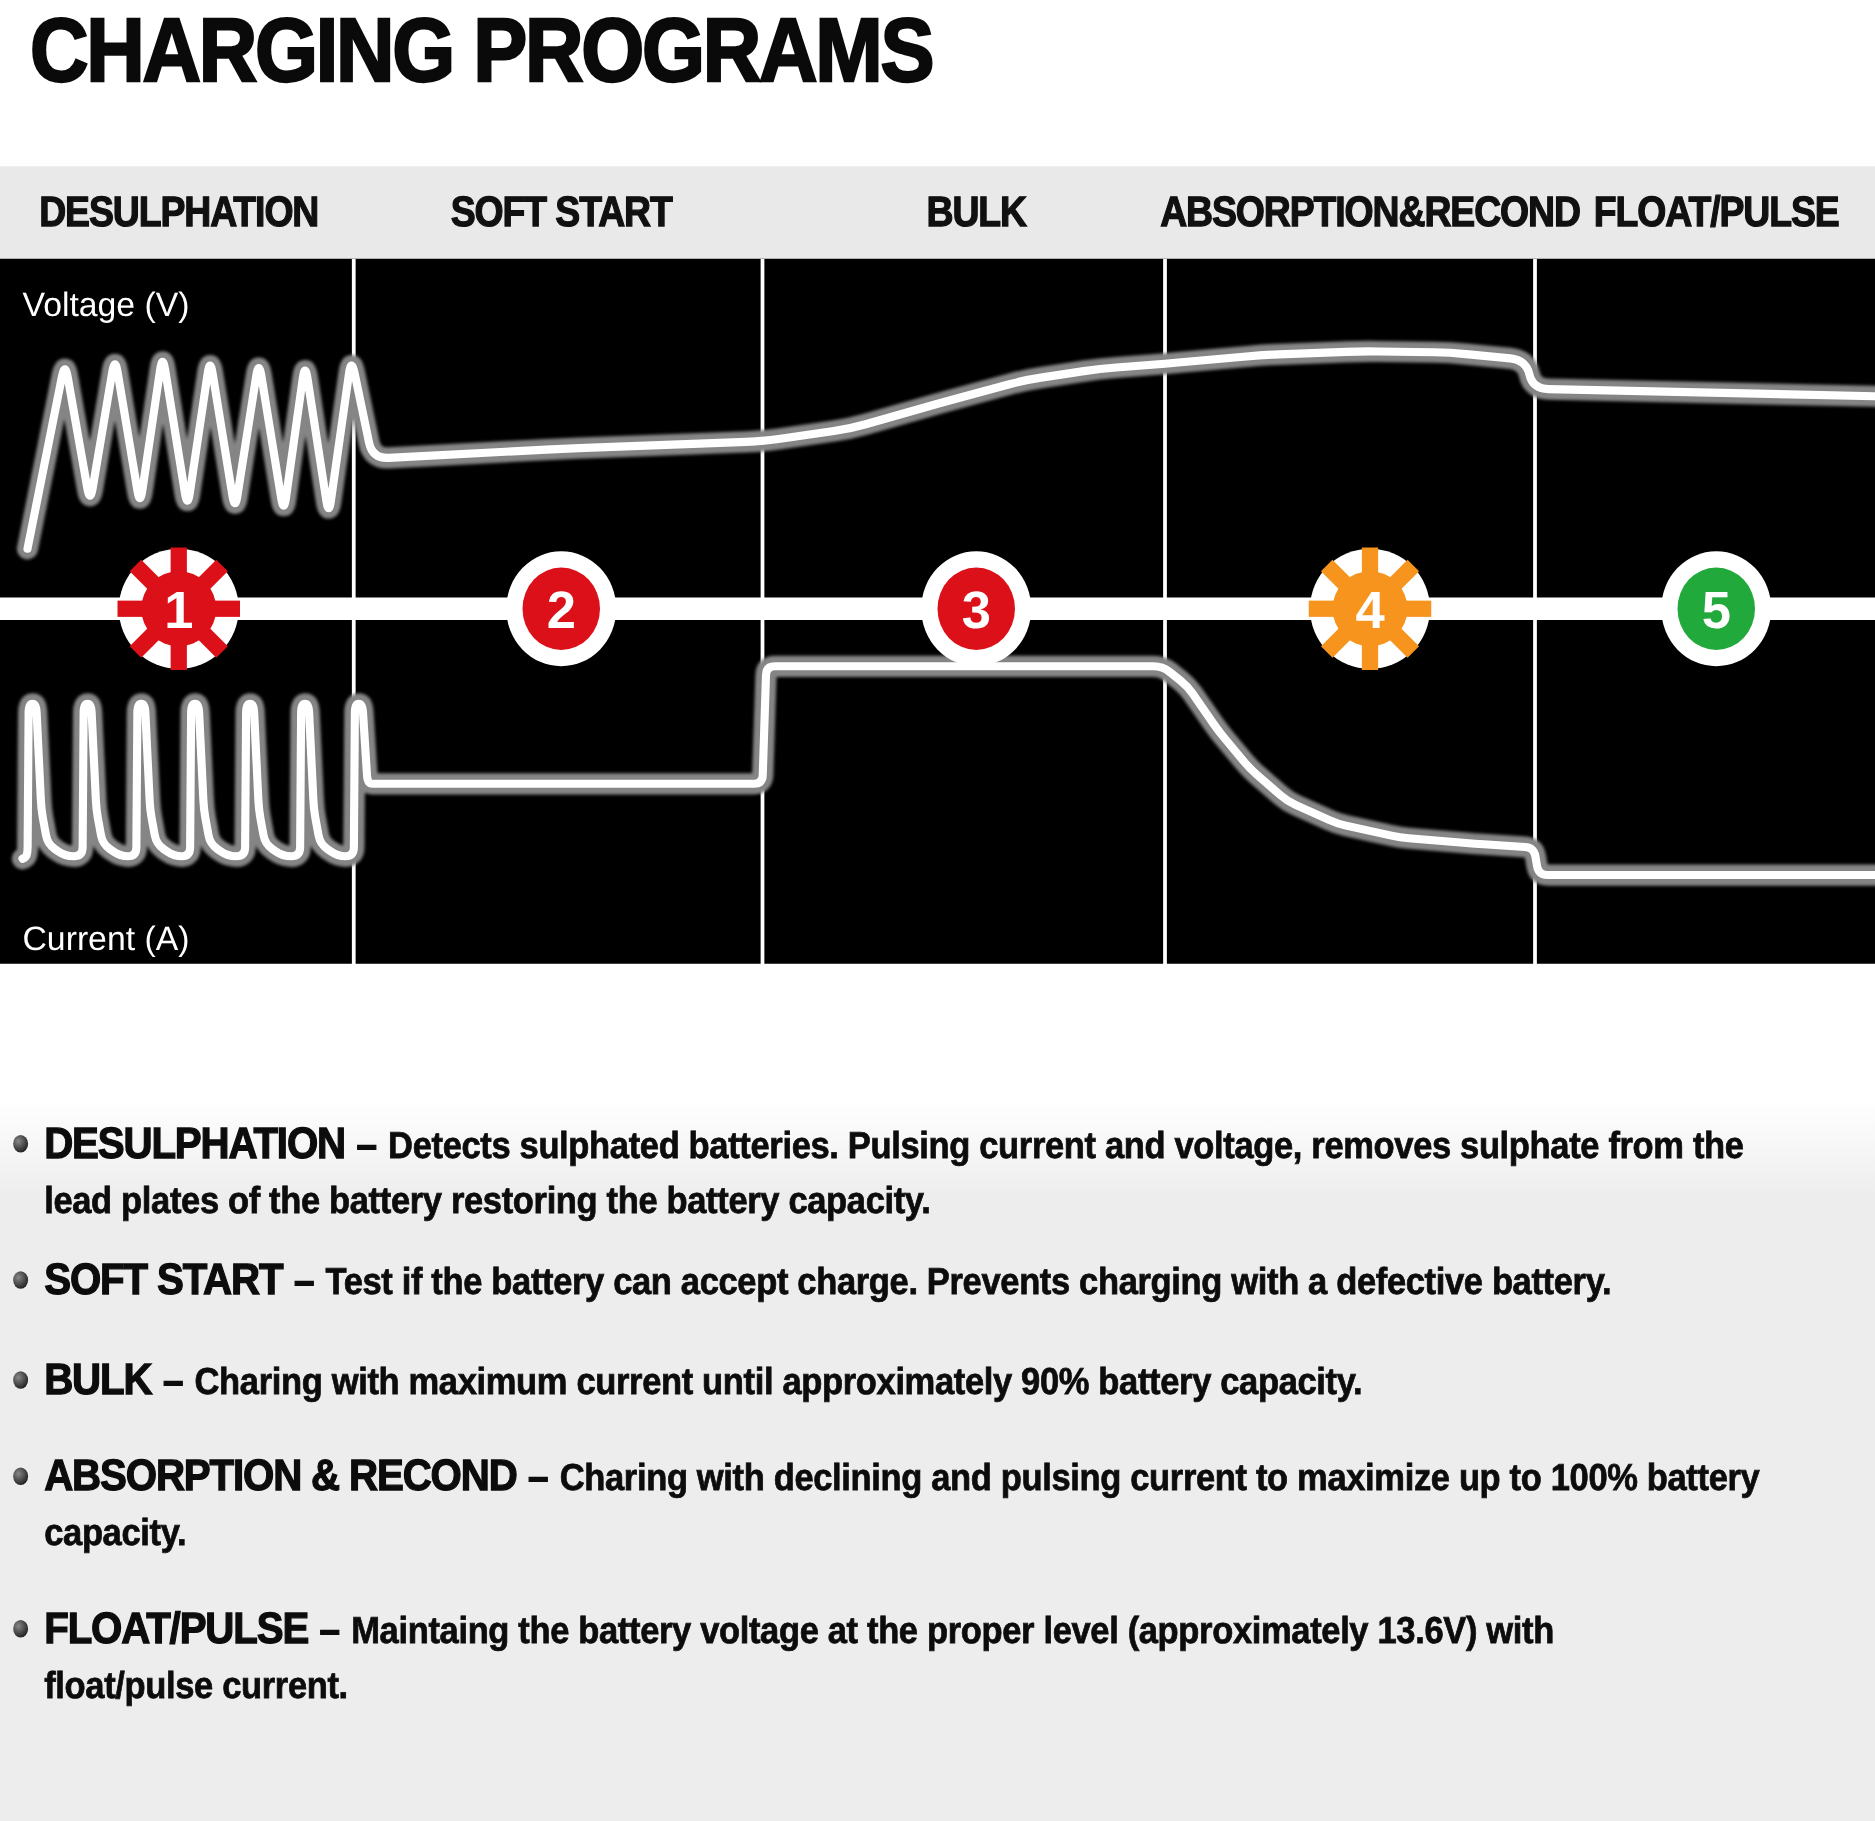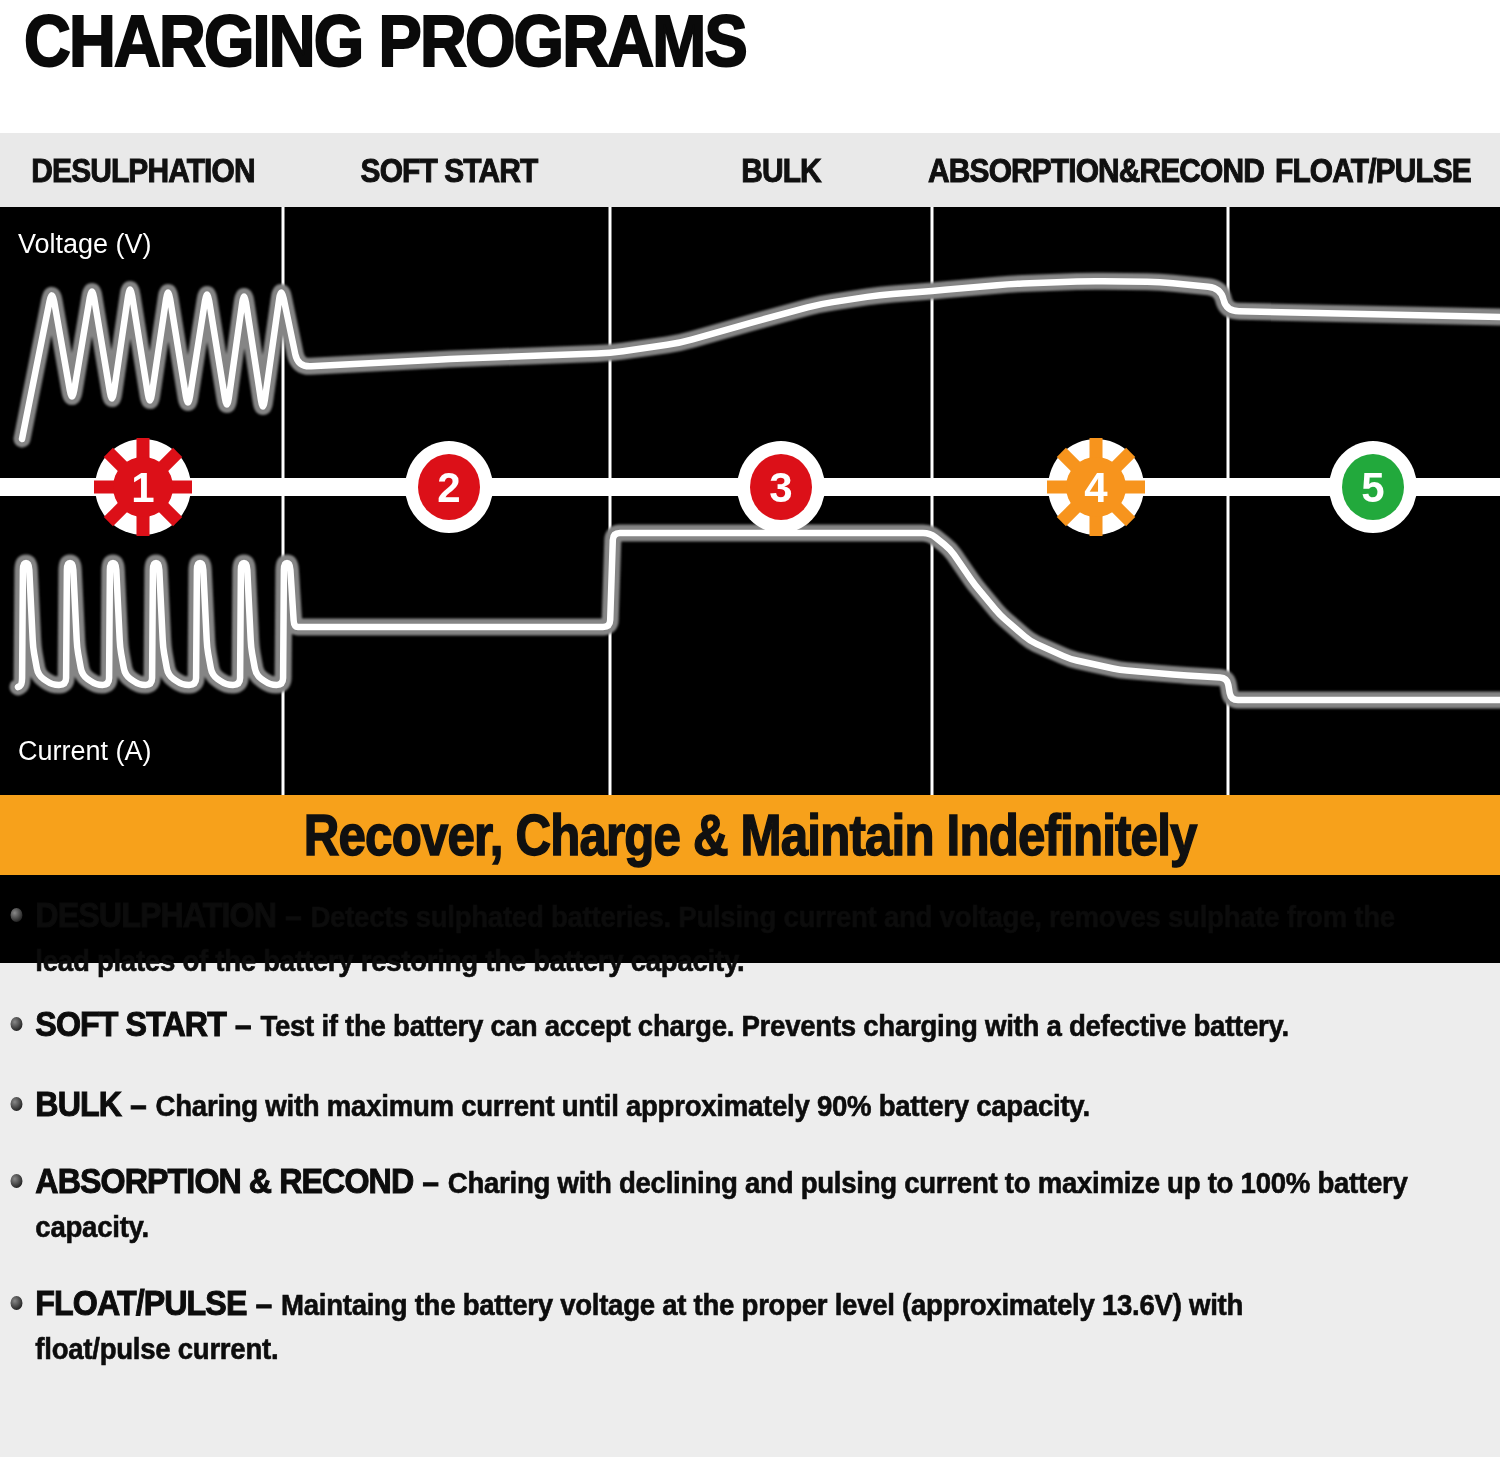--- a/index.html
+++ b/index.html
@@ -6,21 +6,21 @@
   .page{position:relative;width:1500px;height:1457px;overflow:hidden;
         background:linear-gradient(180deg,#ffffff 0px,#ffffff 880px,#ededed 958px,#ededed 100%);
         font-family:"Liberation Sans",sans-serif;text-decoration:underline;}
   .title{position:absolute;top:0px;left:24px;margin:0;font-size:72px;font-weight:700;
          letter-spacing:-2px;color:#0a0a0a;-webkit-text-stroke:2px #0a0a0a;
          transform:scaleX(.9);transform-origin:left top;white-space:nowrap;}
   .stage-header{position:absolute;top:133px;left:0;width:1500px;height:74px;background:#e9e9e9;}
   .stage-label{position:absolute;top:0;height:74px;line-height:74px;font-size:34px;font-weight:700;
          color:#101010;-webkit-text-stroke:1px #101010;letter-spacing:-1px;
          transform:translateX(-50%) scaleX(.88);white-space:nowrap;}
-  .chart{position:absolute;top:207px;left:0;width:1500px;height:756px;background:#000;}
+  .chart{position:absolute;top:207px;left:0;width:1500px;height:564px;background:#000;}
   .axis-label{font-size:27px;fill:#ffffff;font-family:"Liberation Sans",sans-serif;}
   .circle-num{font-size:42px;font-weight:700;fill:#ffffff;text-anchor:middle;
          font-family:"Liberation Sans",sans-serif;}
   .banner{position:absolute;top:795px;left:0;width:1500px;height:80px;text-align:center;}
   .banner-text{display:inline-block;line-height:80px;font-size:58px;font-weight:700;color:#101010;
          letter-spacing:-1px;-webkit-text-stroke:1.5px #101010;transform:scaleX(.85);white-space:nowrap;}
   .bullets{position:absolute;top:893px;left:5px;width:1680px;transform:scaleX(.92);transform-origin:left top;}
   .bullet-item{position:relative;margin:0 0 30px 0;padding-left:33px;font-weight:700;color:#0c0c0c;
          line-height:44px;white-space:pre-line;font-size:30px;letter-spacing:-.3px;}
   .bullet-item:nth-child(1){margin-bottom:19px;}
@@ -109,23 +109,20 @@
           </g>
           <g transform="translate(1373,280)">
             <ellipse cx="0" cy="0" rx="44" ry="46" fill="#fff"></ellipse>
             <ellipse cx="0" cy="0" rx="31" ry="33" fill="#22a93c"></ellipse>
             <text x="0" y="15" class="circle-num">5</text>
           </g>
         </g>
     </svg>
   </div>
 
-  <div class="banner" id="banner" style="background: rgb(247, 161, 27);">
-    <span class="banner-text">Recover, Charge &amp; Maintain Indefinitely</span>
-  </div>
 
   <div class="bullets" id="bullets">
       <p class="bullet-item"><span class="b-head">DESULPHATION</span><span class="b-dash">–</span><span class="b-desc">Detects sulphated batteries. Pulsing current and voltage, removes sulphate from the
 lead plates of the battery restoring the battery capacity.</span></p>
       <p class="bullet-item"><span class="b-head">SOFT START</span><span class="b-dash">–</span><span class="b-desc">Test if the battery can accept charge. Prevents charging with a defective battery.</span></p>
       <p class="bullet-item"><span class="b-head">BULK</span><span class="b-dash">–</span><span class="b-desc">Charing with maximum current until approximately 90% battery capacity.</span></p>
       <p class="bullet-item"><span class="b-head">ABSORPTION &amp; RECOND</span><span class="b-dash">–</span><span class="b-desc">Charing with declining and pulsing current to maximize up to 100% battery
 capacity.</span></p>
       <p class="bullet-item"><span class="b-head">FLOAT/PULSE</span><span class="b-dash">–</span><span class="b-desc">Maintaing the battery voltage at the proper level (approximately 13.6V) with
 float/pulse current.</span></p>

